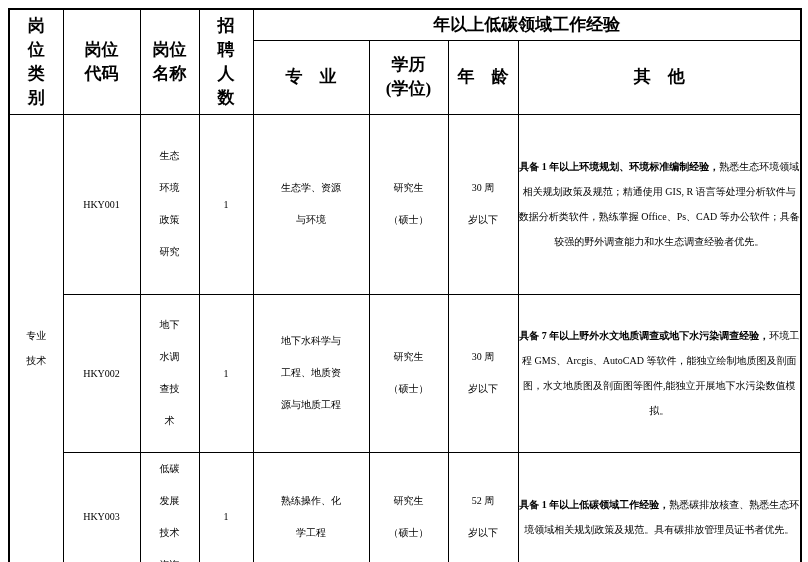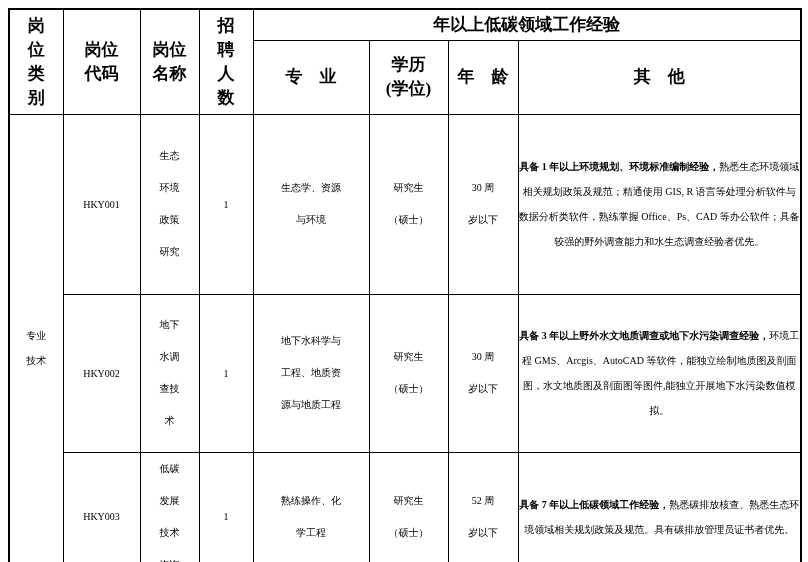--- a/index.html
+++ b/index.html
@@ -120,32 +120,32 @@
 查技
 术</td>
         <td>1</td>
         <td class="pre">地下水科学与
 工程、地质资
 源与地质工程</td>
         <td class="pre">研究生
 （硕士）</td>
         <td class="pre">30 周
 岁以下</td>
-        <td class="other"><span class="b">具备 3 年以上野外水文地质调查或地下水污染调查经验，</span><span>环境工程 GMS、Arcgis、AutoCAD 等软件，能独立绘制地质图及剖面图，水文地质图及剖面图等图件,能独立开展地下水污染数值模拟。</span></td>
+        <td class="other"><span class="b">具备 7 年以上野外水文地质调查或地下水污染调查经验，</span><span>环境工程 GMS、Arcgis、AutoCAD 等软件，能独立绘制地质图及剖面图，水文地质图及剖面图等图件,能独立开展地下水污染数值模拟。</span></td>
       </tr>
       <tr class="r3">
         <td>HKY003</td>
         <td class="pre">低碳
 发展
 技术
 咨询</td>
         <td>1</td>
         <td class="pre">熟练操作、化
 学工程</td>
         <td class="pre">研究生
 （硕士）</td>
         <td class="pre">52 周
 岁以下</td>
-        <td class="other"><span class="b">具备 7 年以上低碳领域工作经验，</span><span>熟悉碳排放核查、熟悉生态环境领域相关规划政策及规范。具有碳排放管理员证书者优先。</span></td>
+        <td class="other"><span class="b">具备 1 年以上低碳领域工作经验，</span><span>熟悉碳排放核查、熟悉生态环境领域相关规划政策及规范。具有碳排放管理员证书者优先。</span></td>
       </tr>
     </tbody>
   </table>
 </div>
 
 </body></html>

